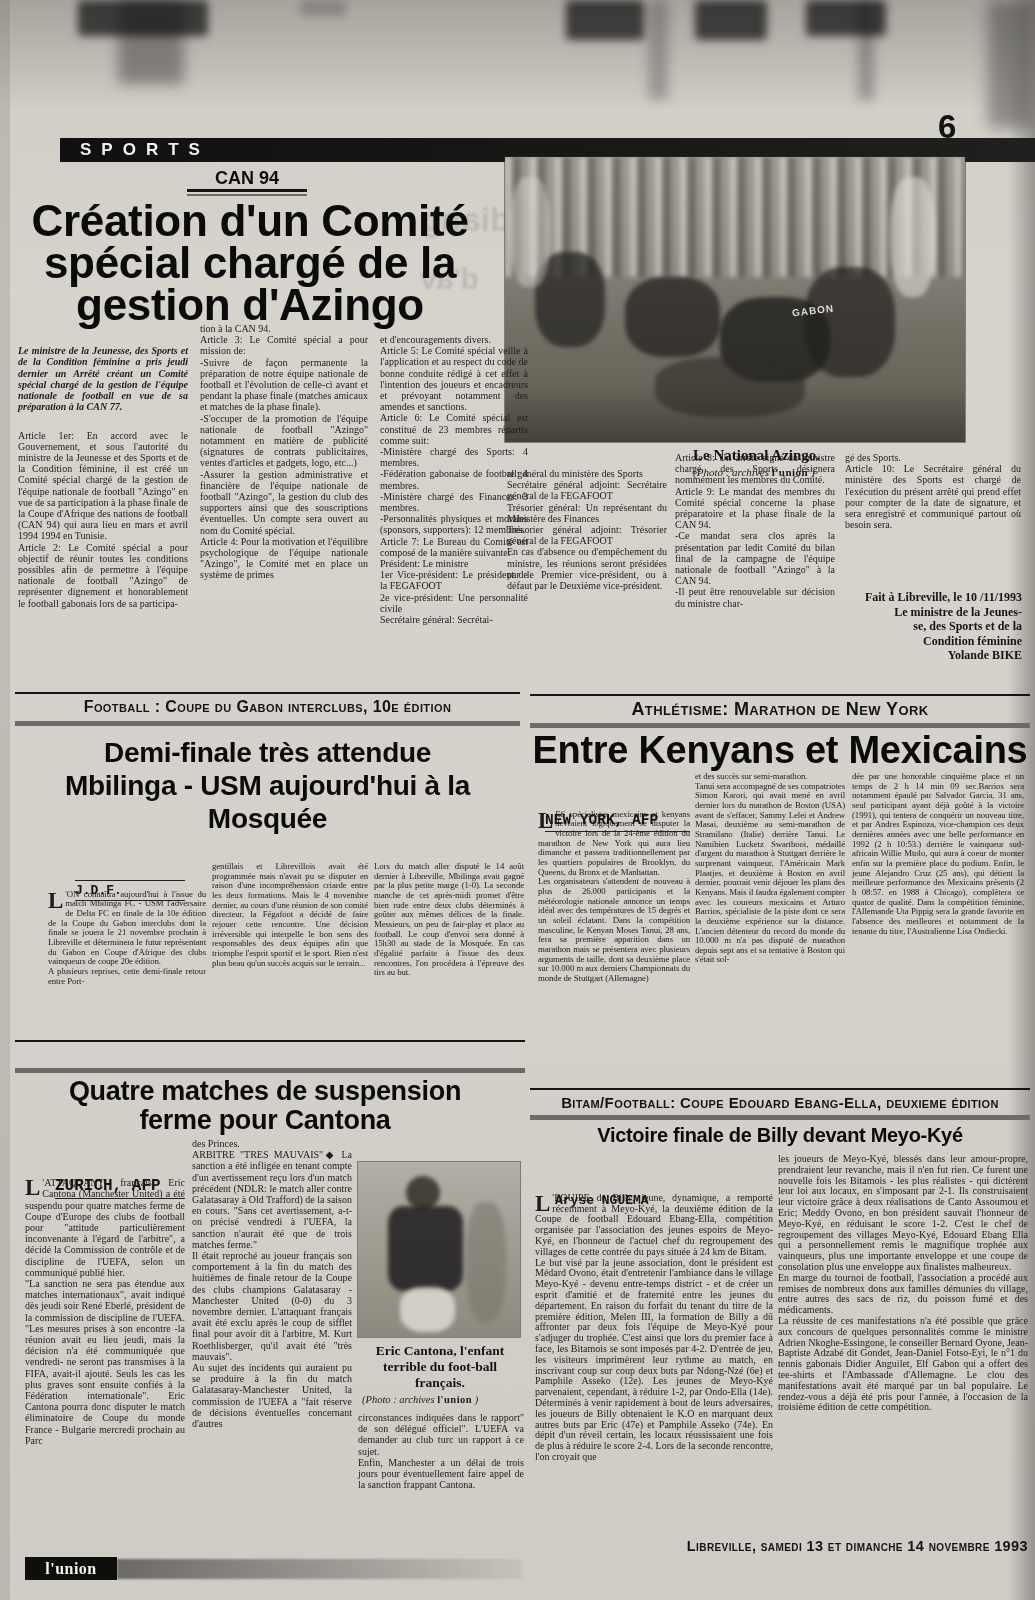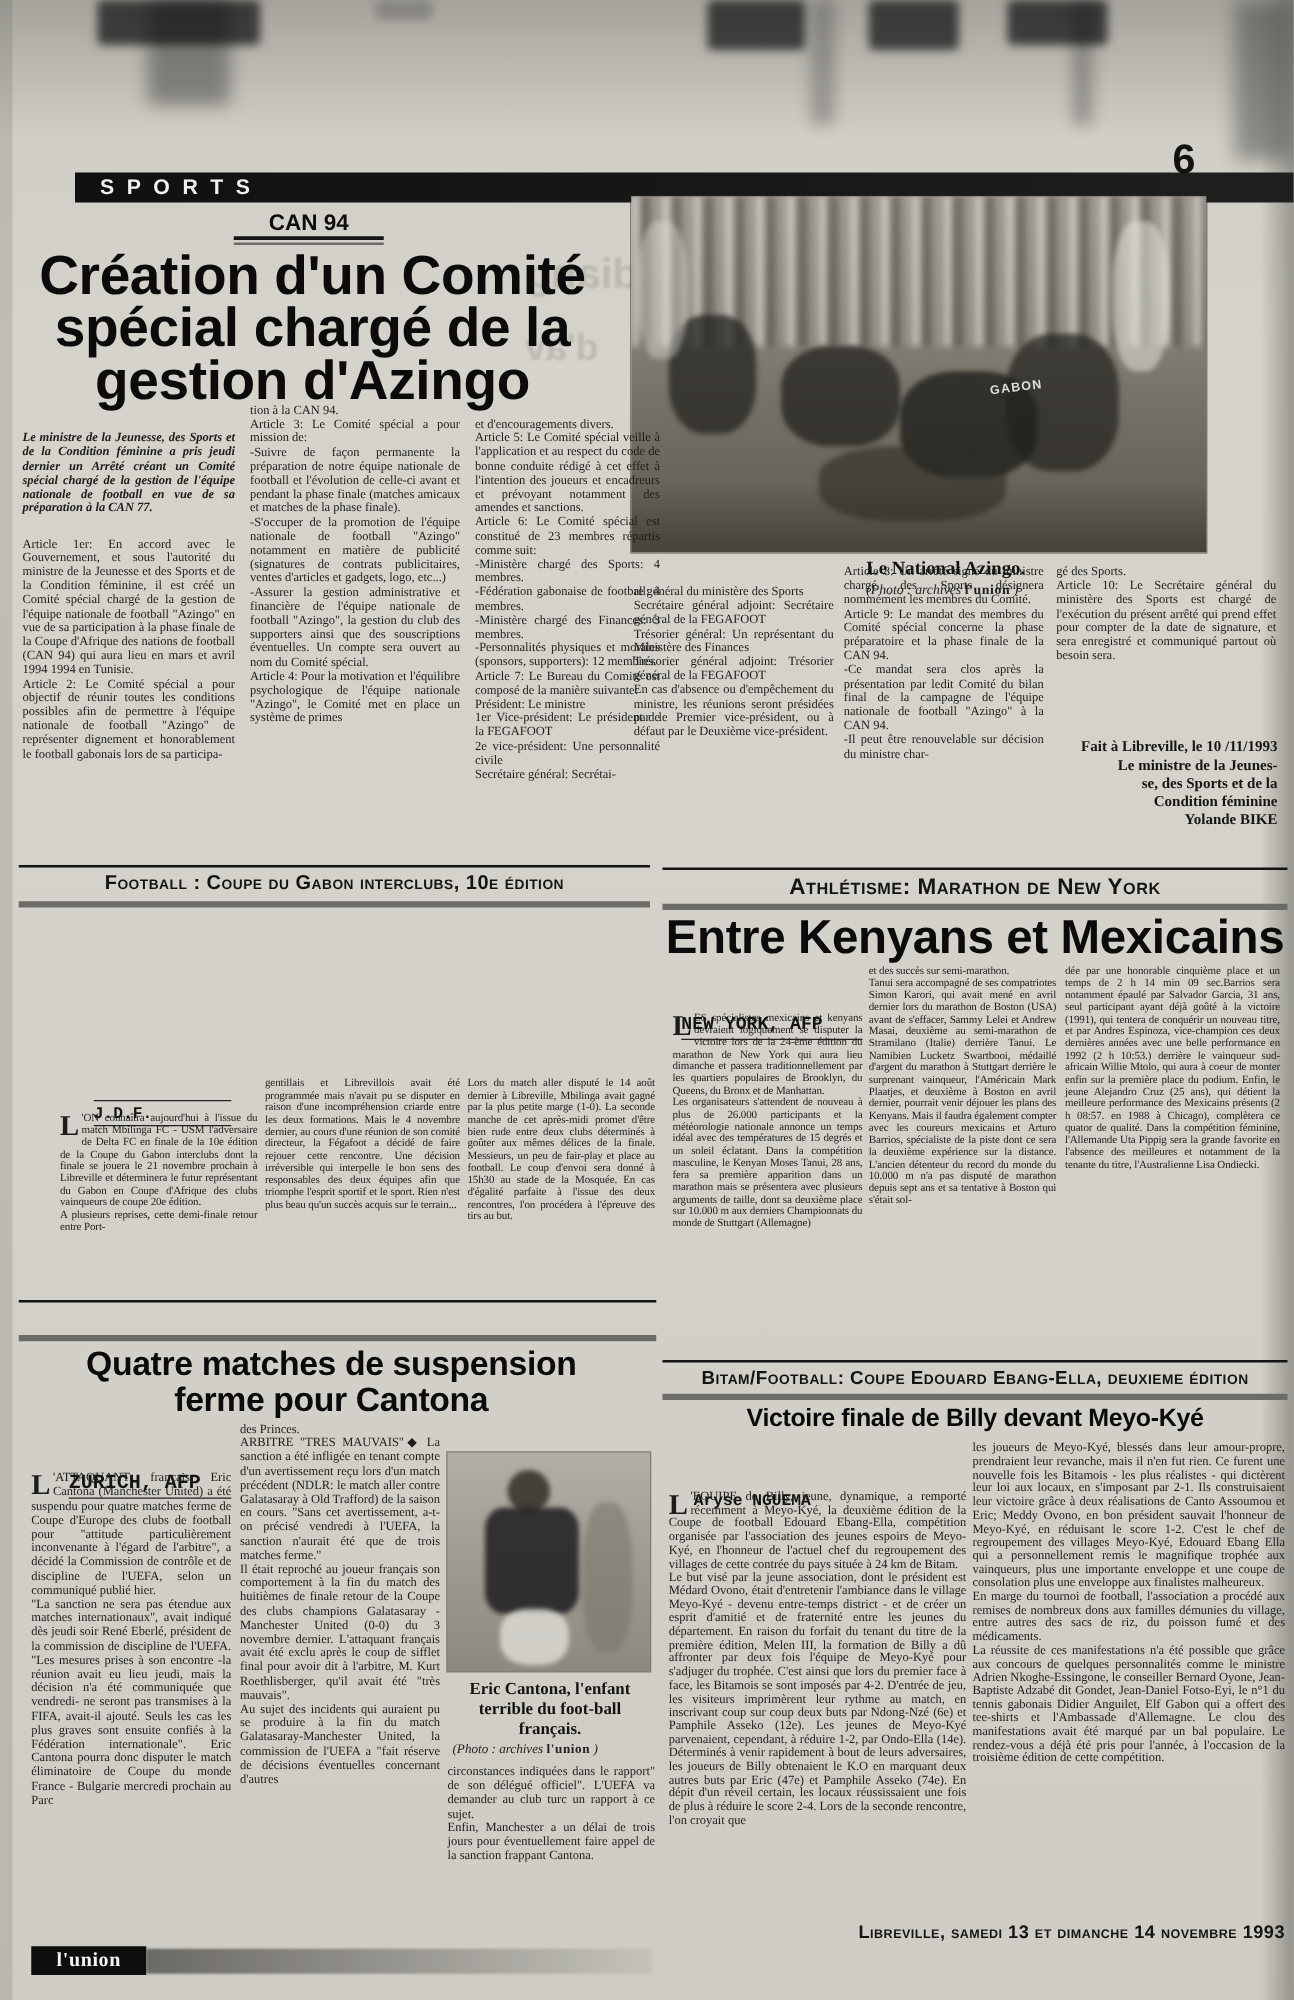--- a/index.html
+++ b/index.html
@@ -138,20 +138,21 @@
 Article 10: Le Secrétaire général du ministère des Sports est chargé de l'exécution du présent arrêté qui prend effet pour compter de la date de signature, et sera enregistré et communiqué partout où besoin sera.</span></div>
   <div class="signature" style="left:790px;top:590px;width:232px;">Fait à Libreville, le 10 /11/1993
 Le ministre de la Jeunes-
 se, des Sports et de la
 Condition féminine
 Yolande BIKE</div>
 
   <div class="rule" style="left:15px;top:692px;width:505px;height:2px;"></div>
   <div class="section-head" style="left:15px;top:698px;width:505px;font-size:16px;">Football :   Coupe du Gabon interclubs, 10e édition</div>
   <div class="grayrule" style="left:15px;top:721px;width:505px;height:5px;"></div>
+  <div class="headline" style="left:55px;top:736px;width:425px;font-size:28px;line-height:33px;">Demi-finale très attendue Mbilinga - USM aujourd'hui à la Mosquée</div>
   <div class="byline" style="left:75px;top:845px;width:110px;font-size:13px;border-top:1.5px solid #222;border-bottom:1.5px solid #222;padding:2px 0;">J.D.F.</div>
   <div class="col body-sm" style="left:48px;top:880px;width:158px;">
     <span class="dropcap">L</span><span>'ON connaîtra aujourd'hui à l'issue du match Mbilinga FC - USM l'adversaire de Delta FC en finale de la 10e édition de la Coupe du Gabon interclubs dont la finale se jouera le 21 novembre prochain à Libreville et déterminera le futur représentant du Gabon en Coupe d'Afrique des clubs vainqueurs de coupe 20e édition.
 A plusieurs reprises, cette demi-finale retour entre Port-</span>
   </div>
   <div class="col body-sm" style="left:212px;top:862px;width:156px;"><span>gentillais et Librevillois avait été programmée mais n'avait pu se disputer en raison d'une incompréhension criarde entre les deux formations. Mais le 4 novembre dernier, au cours d'une réunion de son comité directeur, la Fégafoot a décidé de faire rejouer cette rencontre. Une décision irréversible qui interpelle le bon sens des responsables des deux équipes afin que triomphe l'esprit sportif et le sport. Rien n'est plus beau qu'un succès acquis sur le terrain...</span></div>
   <div class="col body-sm" style="left:374px;top:862px;width:150px;"><span>Lors du match aller disputé le 14 août dernier à Libreville, Mbilinga avait gagné par la plus petite marge (1-0). La seconde manche de cet après-midi promet d'être bien rude entre deux clubs déterminés à goûter aux mêmes délices de la finale. Messieurs, un peu de fair-play et place au football. Le coup d'envoi sera donné à 15h30 au stade de la Mosquée. En cas d'égalité parfaite à l'issue des deux rencontres, l'on procédera à l'épreuve des tirs au but.</span></div>
 
   <div class="rule" style="left:530px;top:694px;width:500px;height:2px;"></div>
   <div class="section-head" style="left:530px;top:699px;width:500px;font-size:18px;">Athlétisme:   Marathon de New York</div>

